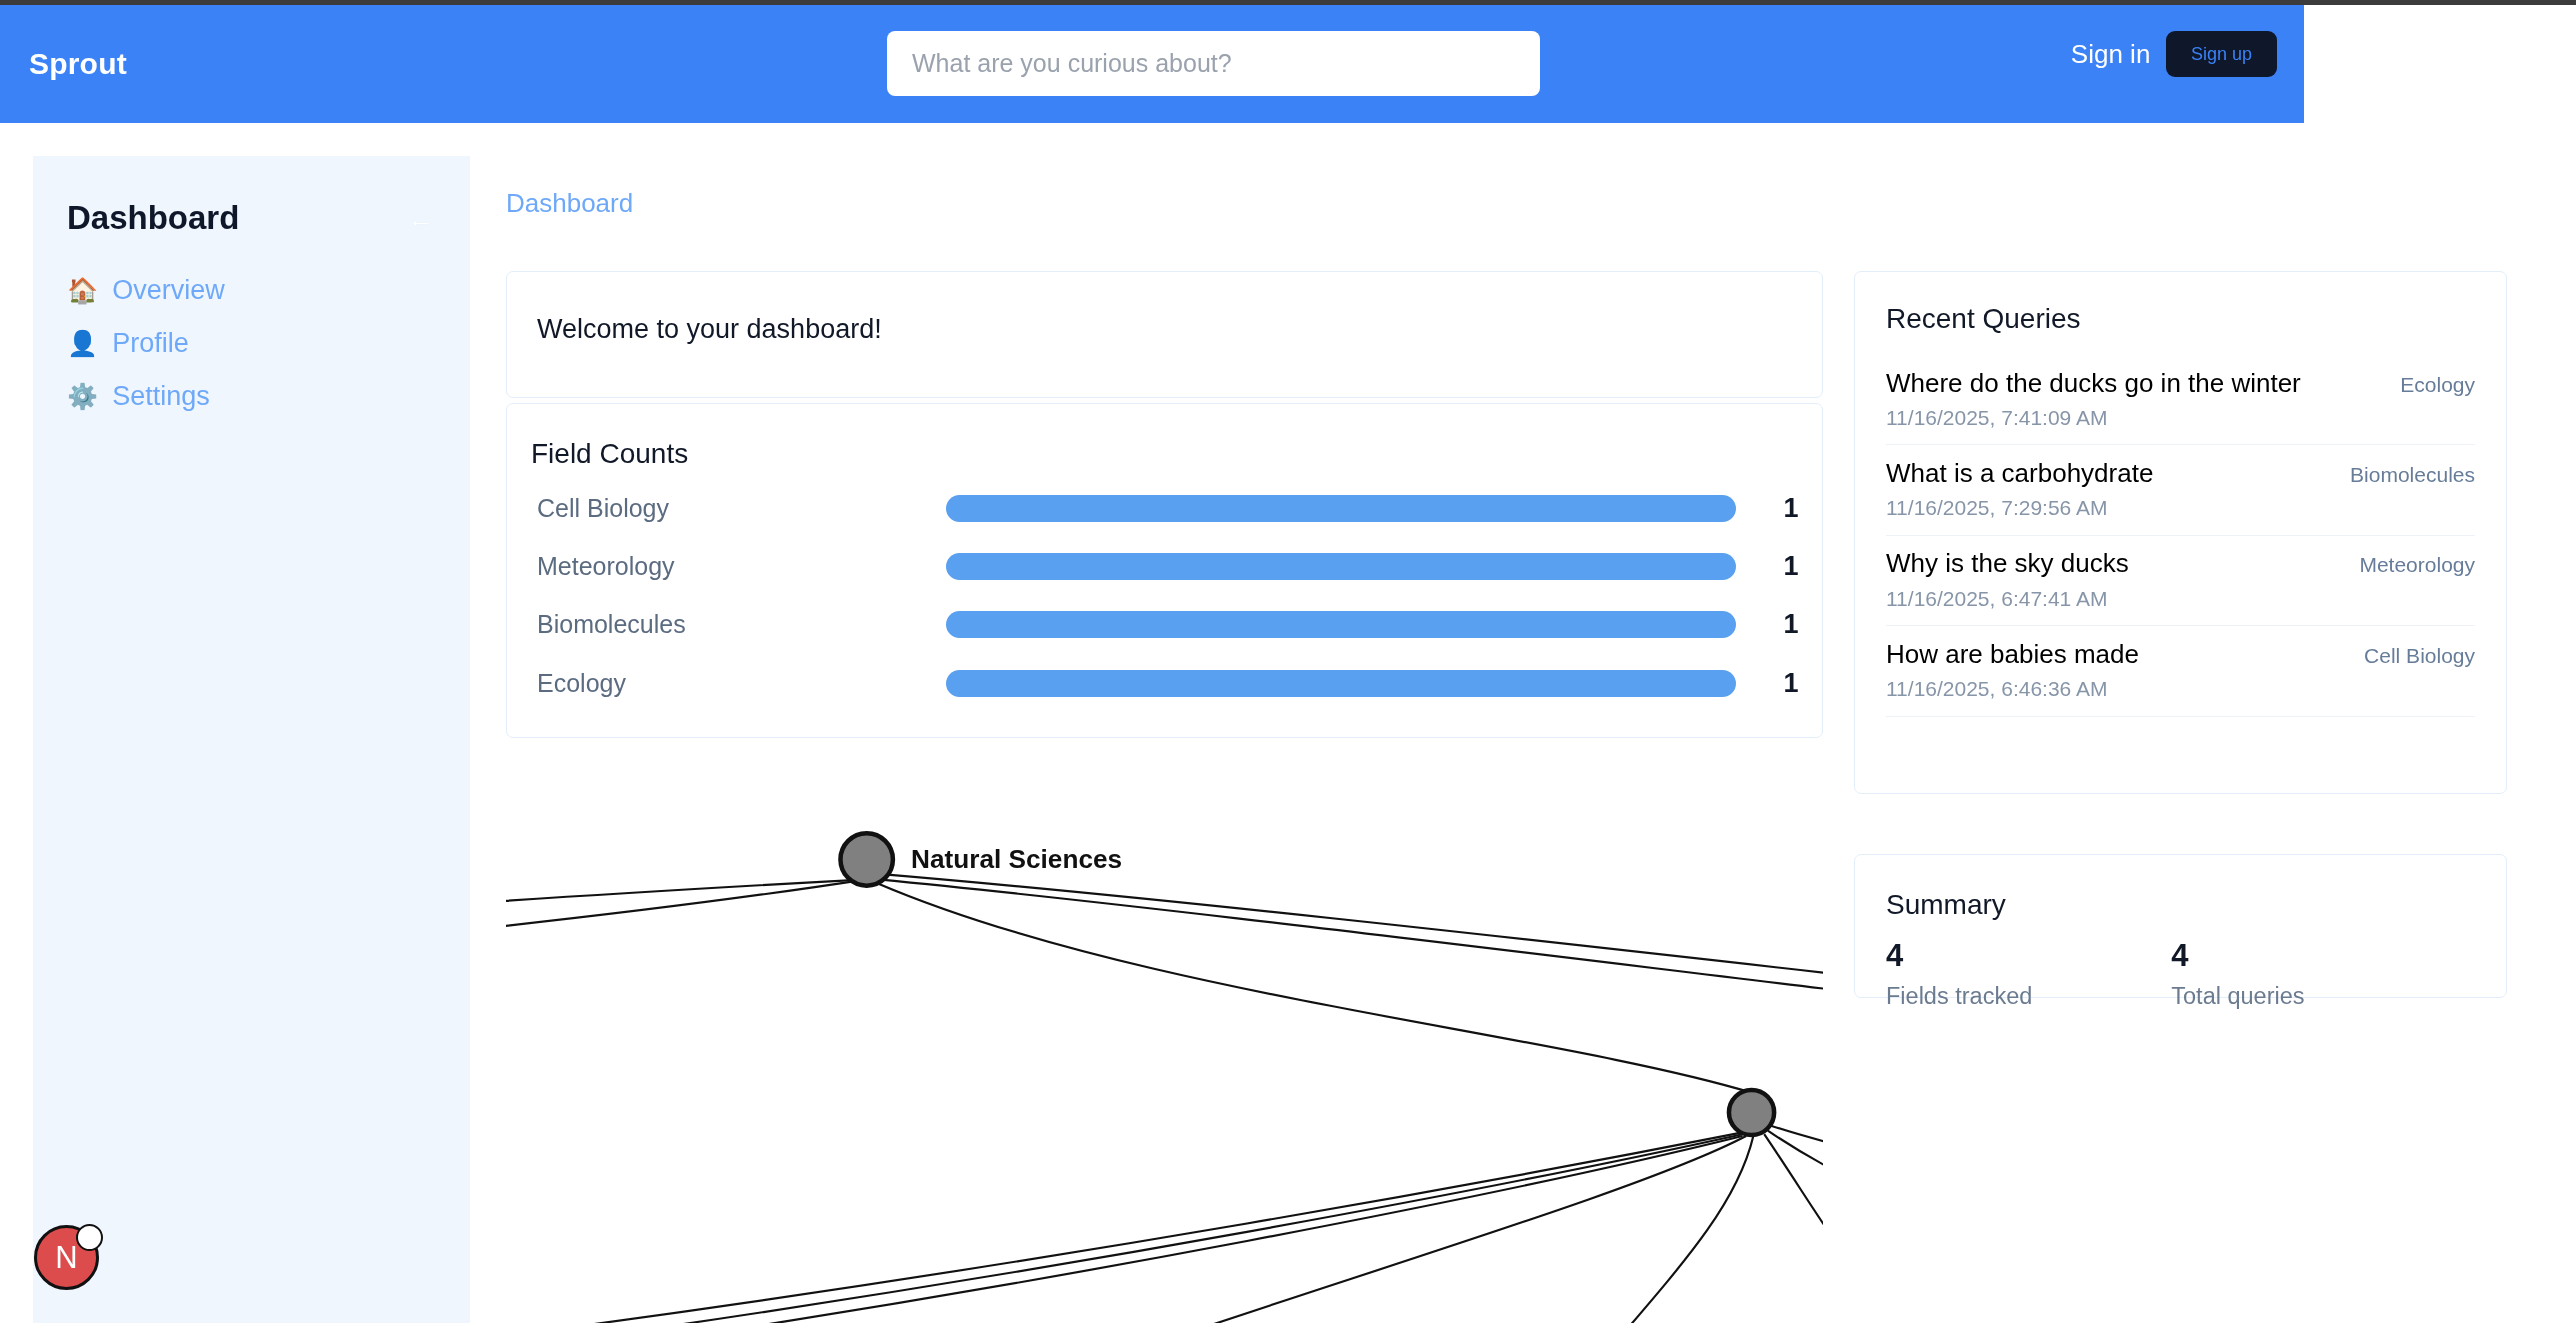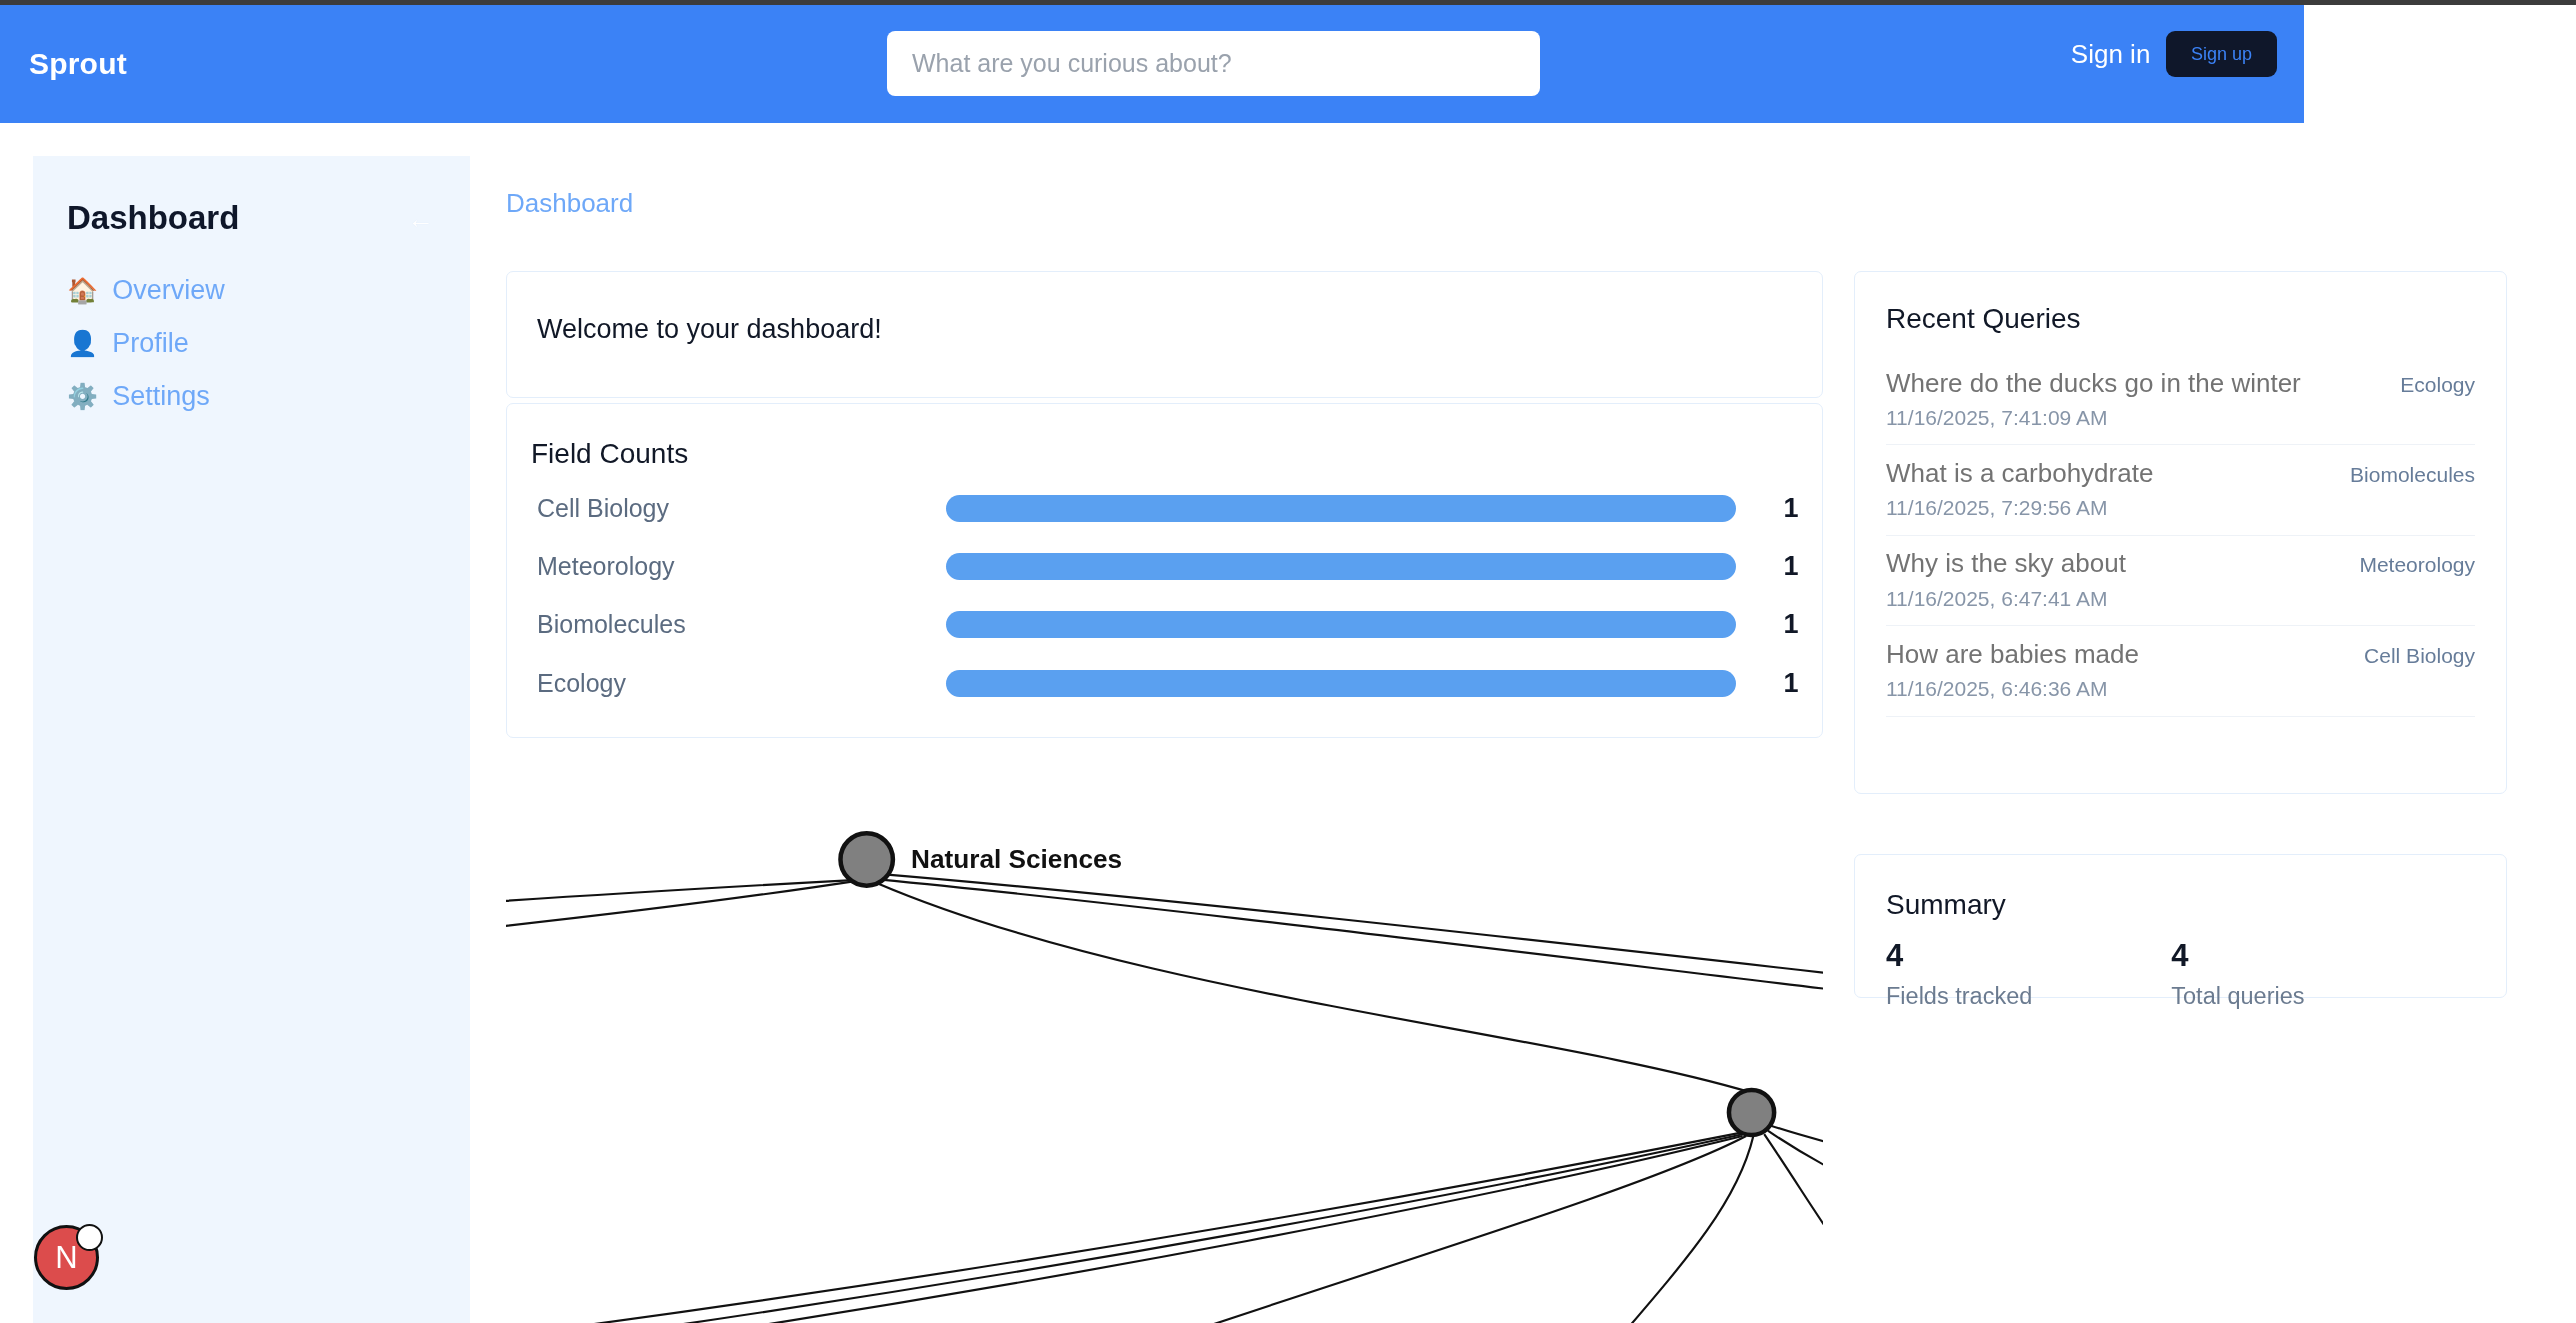--- a/index.html
+++ b/index.html
@@ -142,21 +142,21 @@
     position: absolute; left: 31px; right: 31px; top: 83px;
   }
   .query-item {
     border-bottom: 1.8px solid #eef2f7;
     padding: 12.7px 0 14.5px 0;
     cursor: pointer;
   }
   .query-top {
     display: flex; align-items: baseline; justify-content: space-between; gap: 12.7px;
   }
-  .query-text { font-size: 26px; color: #737373; }
+  .query-text { font-size: 26px; color: #000000; }
   .query-tag { font-size: 21px; color: #667c99; white-space: nowrap; }
   .query-time { font-size: 21px; color: #8795a8; margin-top: 7.2px; }
 
   .summary-card { left: 1854px; top: 854px; width: 653px; height: 144px; }
   .summary-title { position: absolute; left: 31px; top: 34px; }
   .summary-stats {
     position: absolute; left: 31px; top: 83px; right: 31px;
     display: flex; gap: 139px;
   }
   .stat-value { font-size: 31px; font-weight: bold; color: #111827; }
@@ -296,21 +296,21 @@
       </div>
       <div class="query-item">
         <div class="query-top">
           <div class="query-text">What is a carbohydrate</div>
           <div class="query-tag">Biomolecules</div>
         </div>
         <div class="query-time">11/16/2025, 7:29:56 AM</div>
       </div>
       <div class="query-item">
         <div class="query-top">
-          <div class="query-text">Why is the sky about</div>
+          <div class="query-text">Why is the sky ducks</div>
           <div class="query-tag">Meteorology</div>
         </div>
         <div class="query-time">11/16/2025, 6:47:41 AM</div>
       </div>
       <div class="query-item">
         <div class="query-top">
           <div class="query-text">How are babies made</div>
           <div class="query-tag">Cell Biology</div>
         </div>
         <div class="query-time">11/16/2025, 6:46:36 AM</div>

